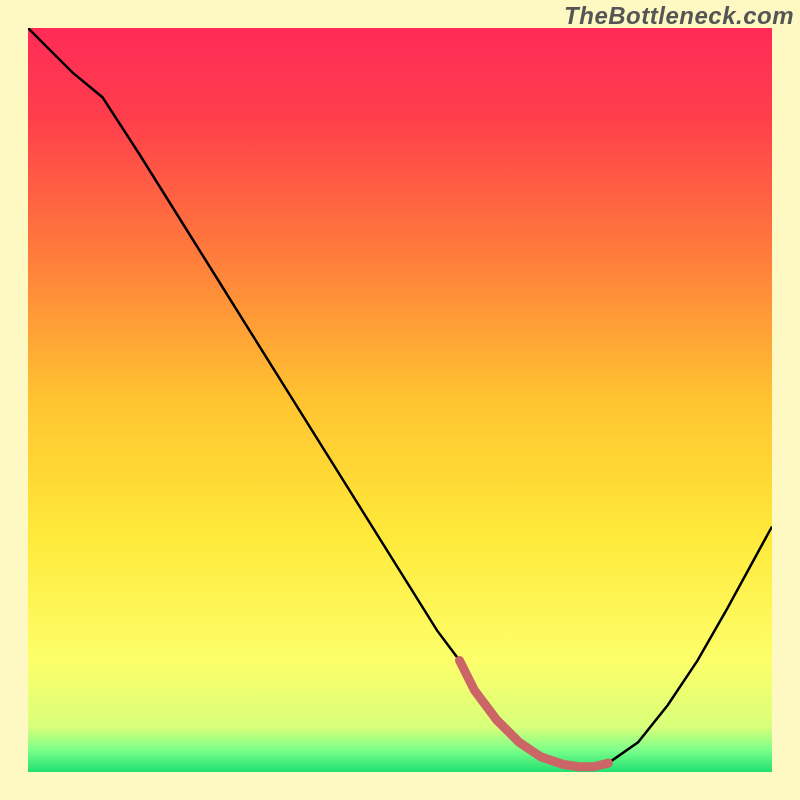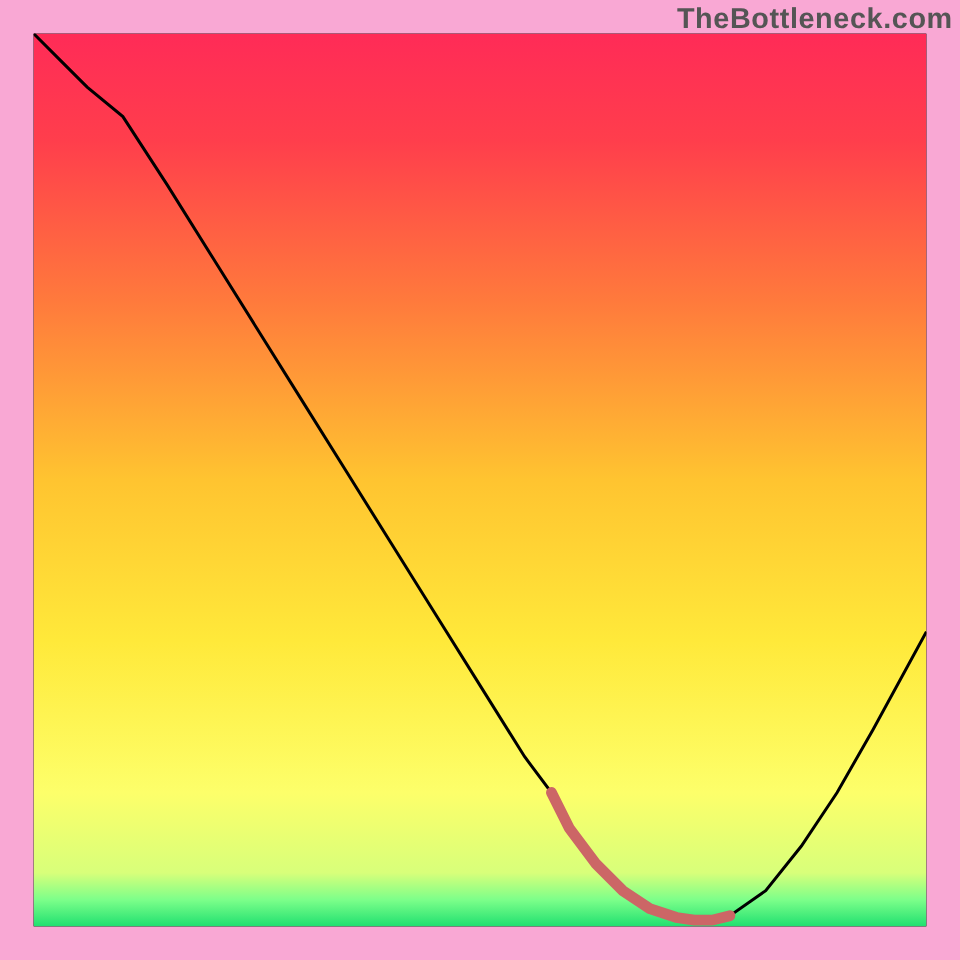--- a/index.html
+++ b/index.html
@@ -8,21 +8,22 @@
     width: 800px;
     height: 800px;
     background: #000;
     font-family: Arial, Helvetica, sans-serif;
     overflow: hidden;
   }
   .frame {
     position: relative;
     width: 800px;
     height: 800px;
-    background: #f9a8d4;
+    background: #fef9c3;
+    font-style: italic;
   }
   .watermark {
     position: absolute;
     top: 2px;
     right: 6px;
     color: #555;
     font-size: 24px;
     font-weight: bold;
     letter-spacing: 0.5px;
     z-index: 10;

